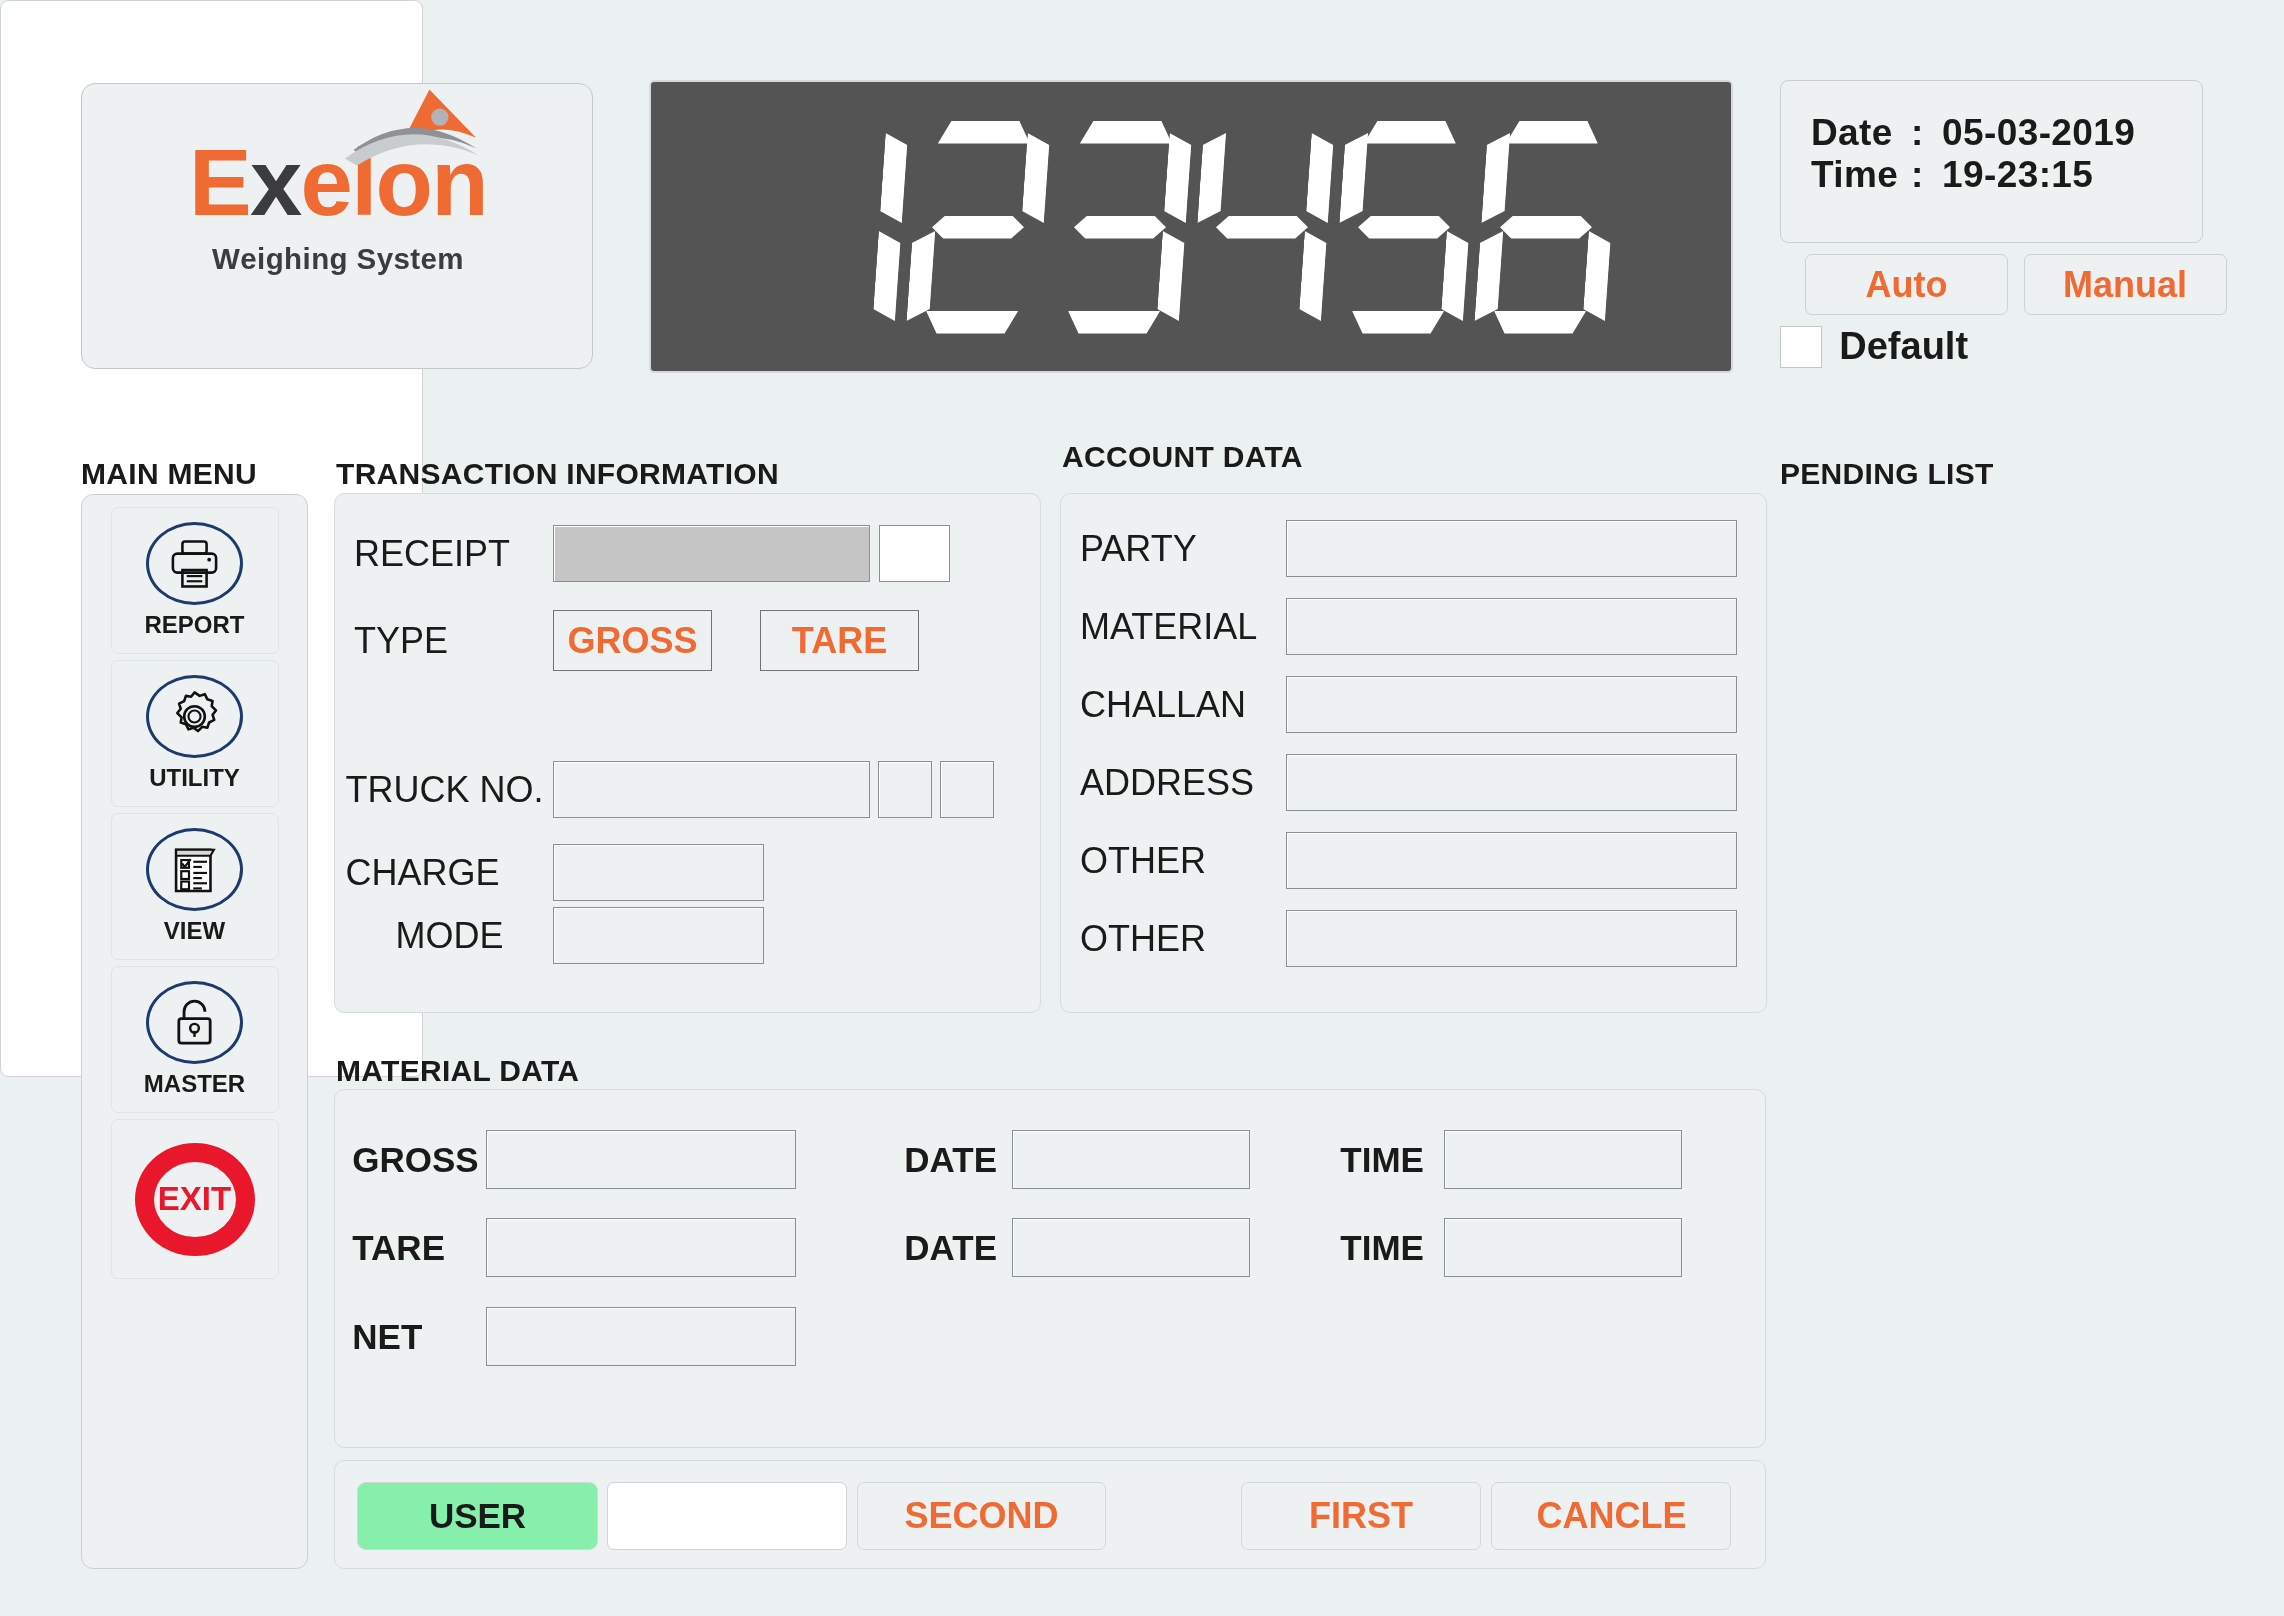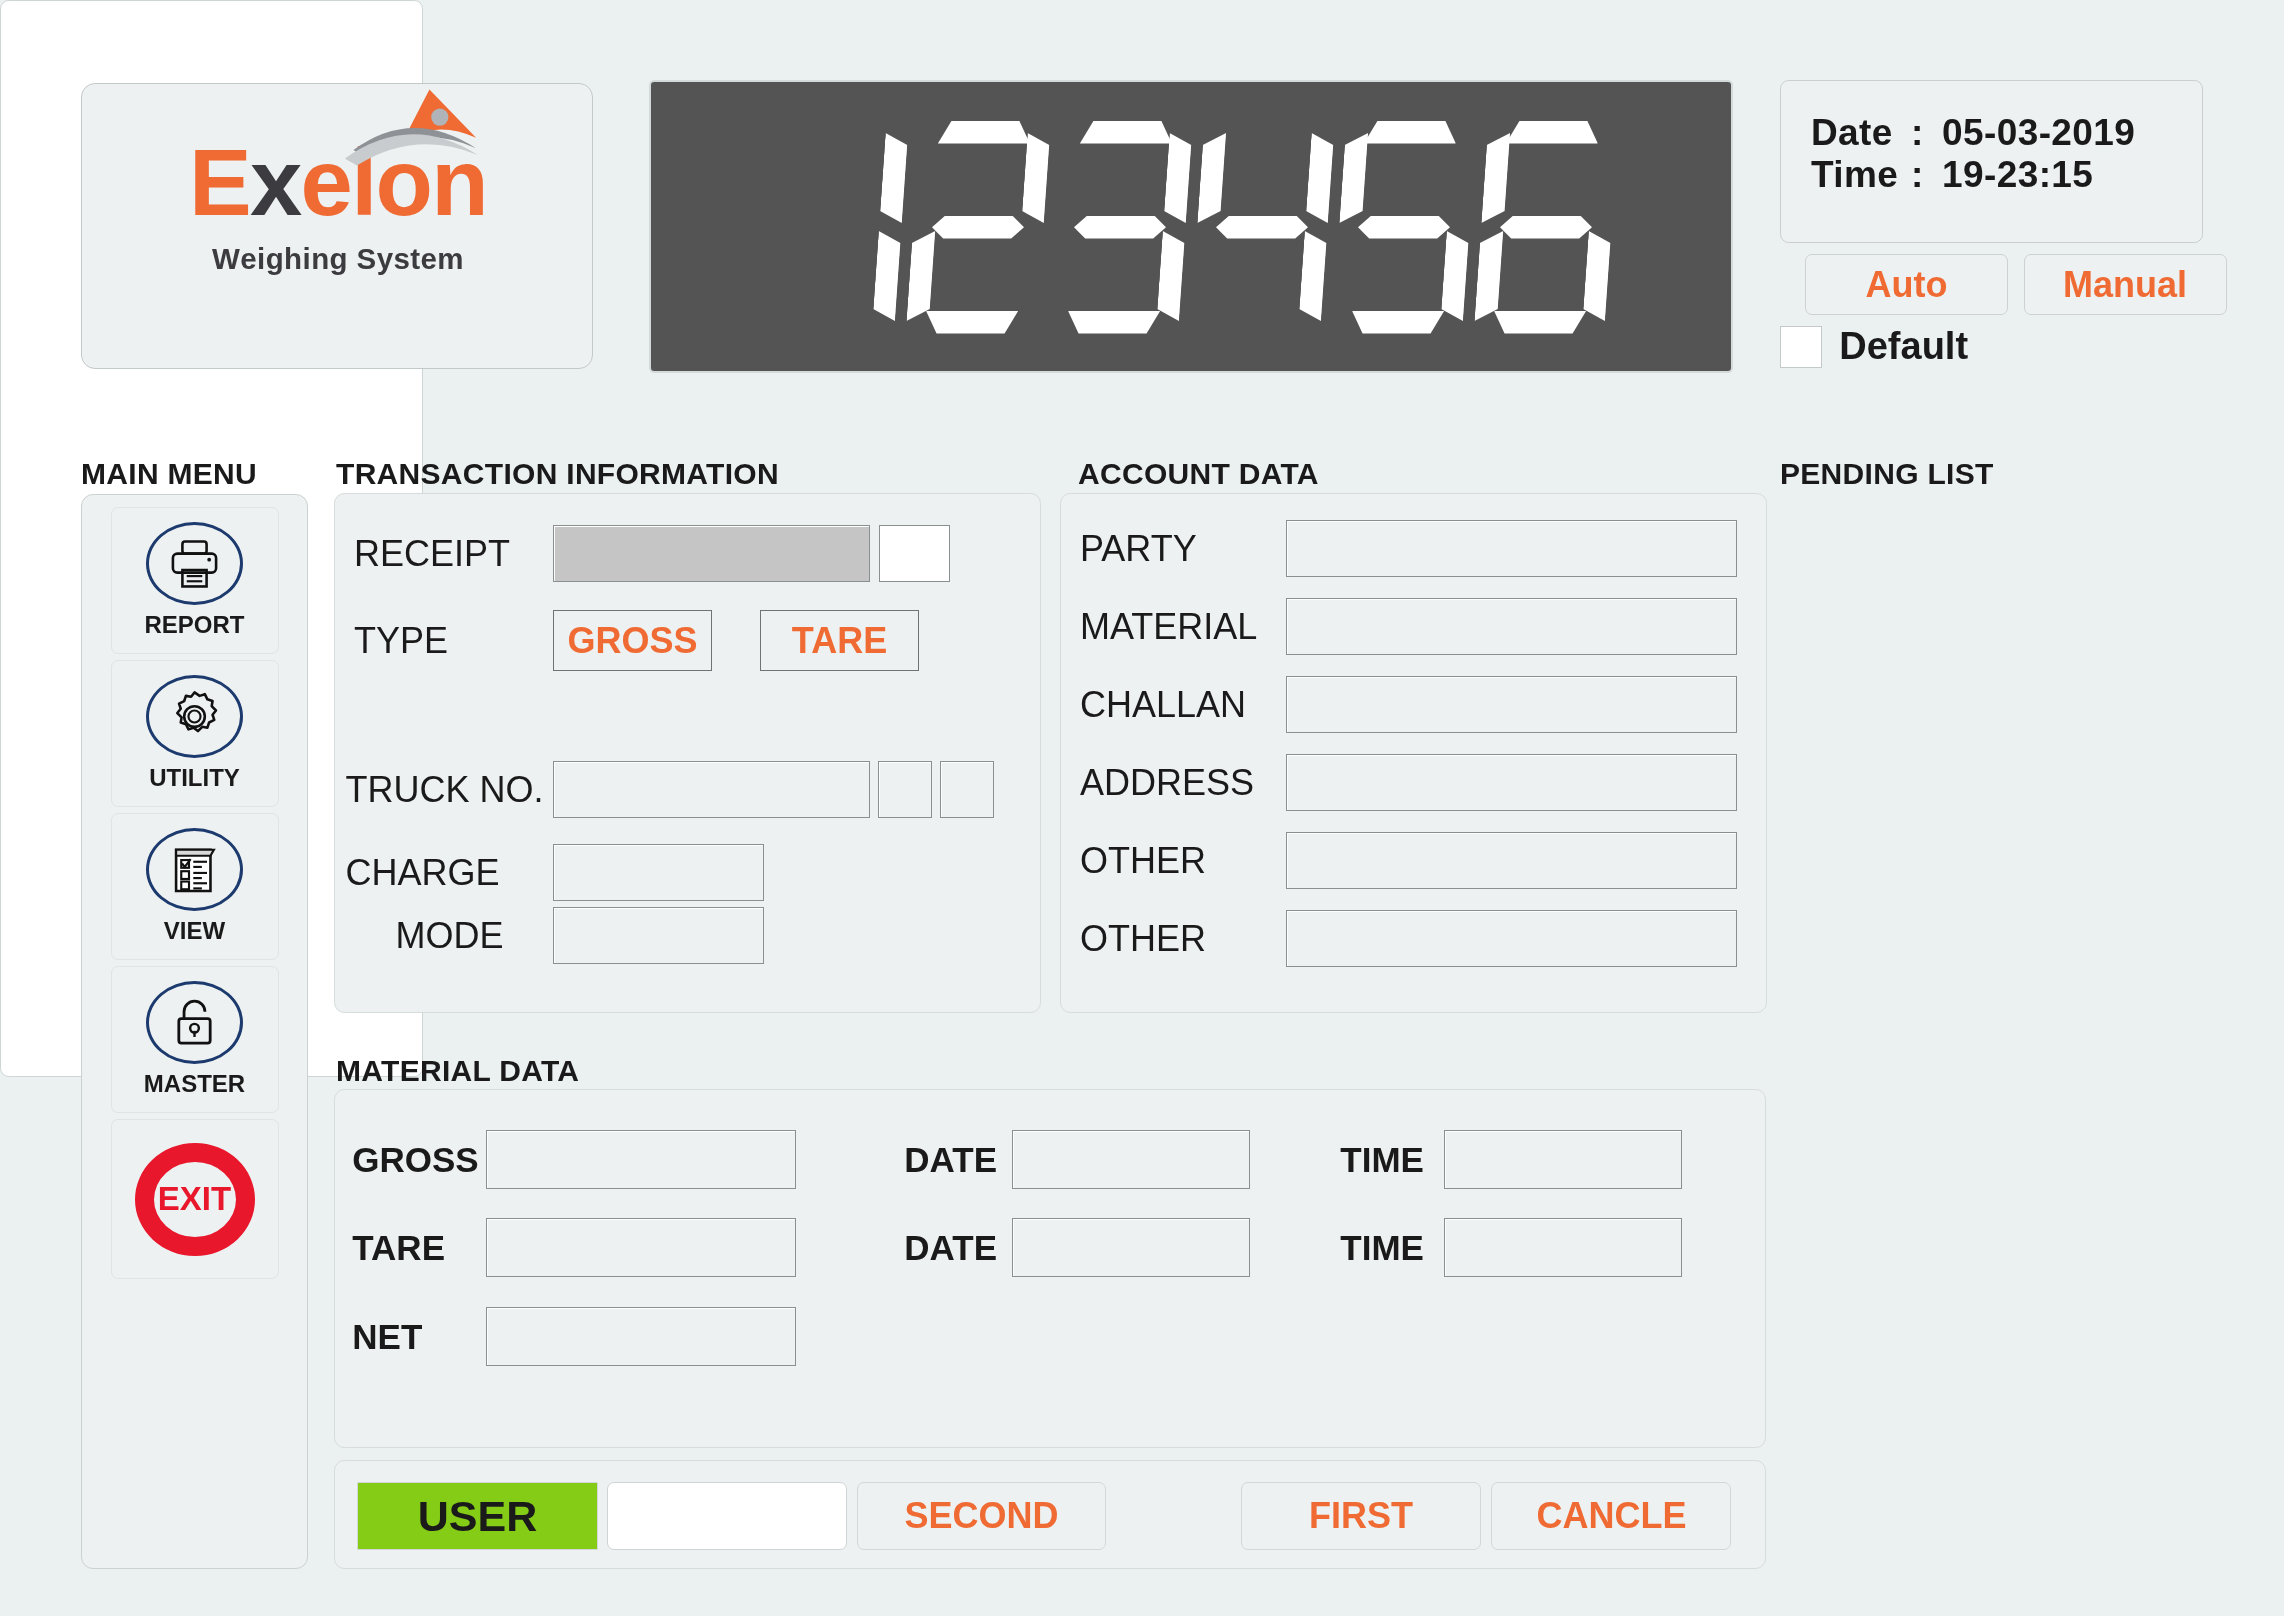--- a/index.html
+++ b/index.html
@@ -137,22 +137,22 @@
     background: #eef1f1; border: 1.7px solid #6e7474;
     color: #ef6b33; font-size: 36px; font-weight: 700;
     display: flex; align-items: center; justify-content: center;
   }
   .btn-rnd {
     background: #eef1f1; border: 1.7px solid #d2d7d7; border-radius: 7px;
     color: #ef6b33; font-size: 36px; font-weight: 700;
     display: flex; align-items: center; justify-content: center;
   }
   .btn-user {
-    background: #84cc16; border: 1.7px solid #d2d7d7; border-radius: 1px;
-    color: #1a1a1a; font-size: 43px; font-weight: 700;
+    background: #86efac; border: 1.7px solid #d2d7d7; border-radius: 9px;
+    color: #1a1a1a; font-size: 35px; font-weight: 700;
     display: flex; align-items: center; justify-content: center;
   }
   .wd-lbl { font-size: 35px; font-weight: 700; color: #1a1a1a; }
 </style>
 </head>
 <body>
 
 <div class="topbar">
 
   <div class="logo-box">
@@ -250,21 +250,21 @@
   </div>
 
   <div class="default-row">
     <div class="chk"></div>
     <div class="default-lbl">Default</div>
   </div>
 </div>
 
 <div class="sec-title" style="left:81px;  top:457px;">MAIN MENU</div>
 <div class="sec-title" style="left:336px; top:457px;">TRANSACTION INFORMATION</div>
-<div class="sec-title" style="left:1062px;top:457px;margin-left:16px;">ACCOUNT DATA</div>
+<div class="sec-title" style="left:1062px;top:440px;">ACCOUNT DATA</div>
 <div class="sec-title" style="left:336px; top:1054px;">MATERIAL DATA</div>
 <div class="sec-title" style="left:1780px;top:457px;">PENDING LIST</div>
 
 <div class="sidebar">
 
   <div class="menu-item">
     <div class="menu-ring">
       <svg width="57" height="54" viewBox="0 0 66 62">
         <rect x="19" y="5" width="28" height="14" rx="3" fill="none" stroke="#111" stroke-width="3"></rect>
         <rect x="8" y="19" width="50" height="22" rx="5" fill="none" stroke="#111" stroke-width="3"></rect>

